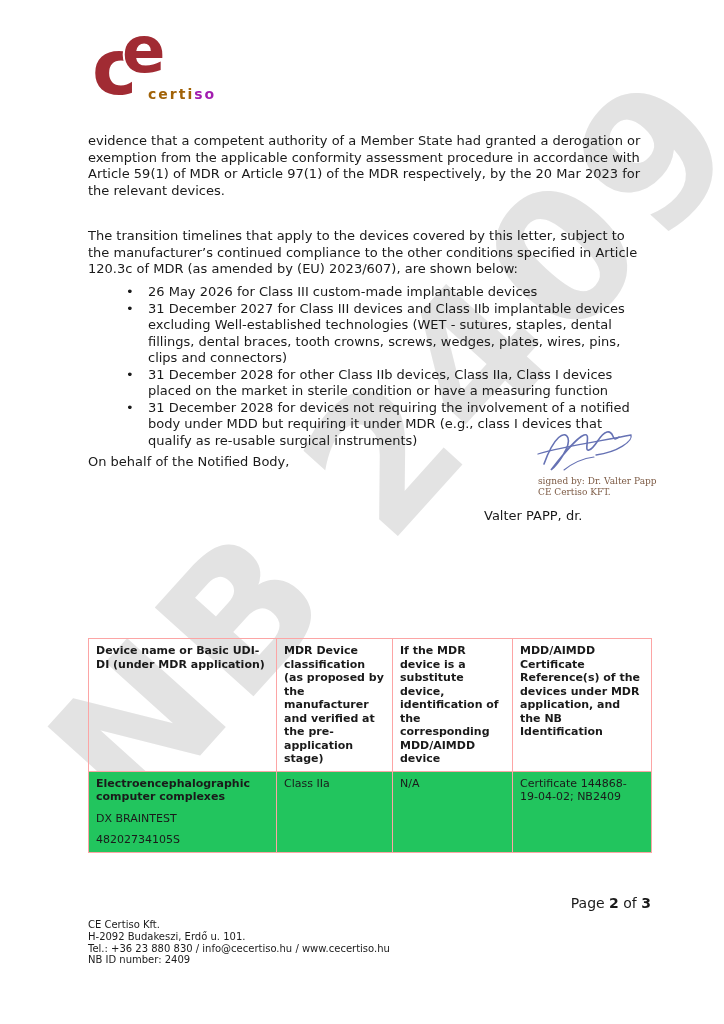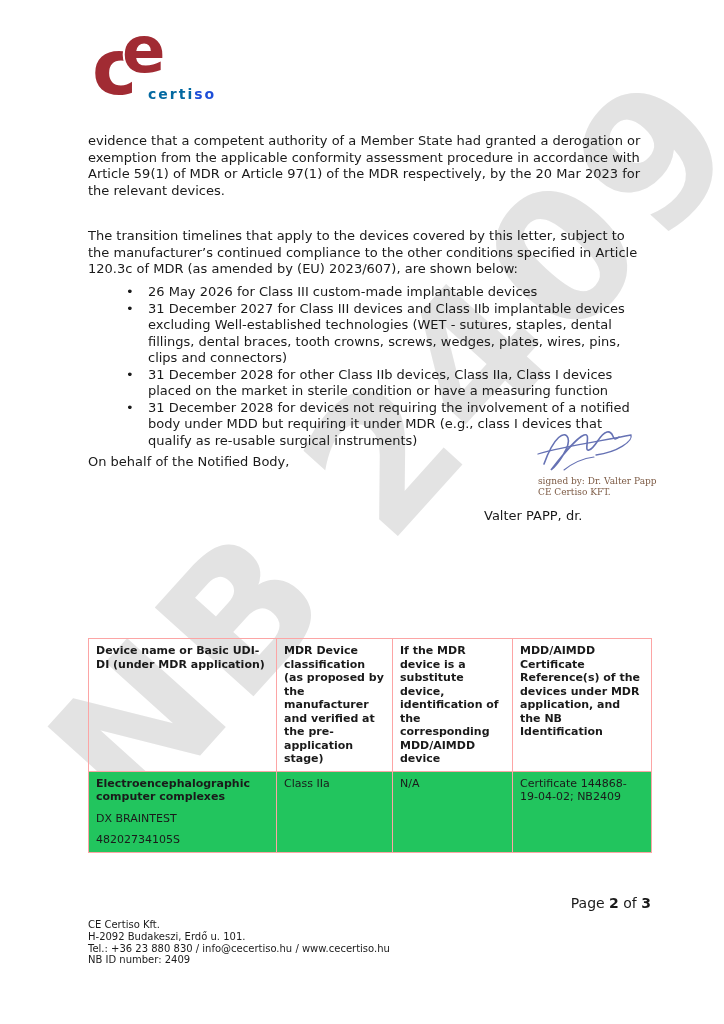--- a/index.html
+++ b/index.html
@@ -13,22 +13,22 @@
     position:absolute;left:395px;top:445px;z-index:0;
     transform:translate(-50%,-50%) rotate(-48deg);
     font-size:182px;font-weight:bold;letter-spacing:8px;
     color:#e3e3e3;white-space:nowrap;user-select:none;
   }
   
   .logo{position:absolute;left:92px;top:34px;width:160px;height:80px;}
   .logo .glyph-c{position:absolute;left:0;top:-4px;font-size:76px;font-weight:bold;color:#a12b33;line-height:1;}
   .logo .glyph-e{position:absolute;left:30px;top:-16px;font-size:64px;font-weight:bold;color:#a12b33;line-height:1;text-shadow:-2px 0 0 #fff;}
   .logo .word{position:absolute;left:56px;top:52px;font-size:14px;font-weight:bold;letter-spacing:2px;}
-  .logo .word .gray{color:#0369a1;}
-  .logo .word .red{color:#1d4ed8;}
+  .logo .word .gray{color:#a16207;}
+  .logo .word .red{color:#a21caf;}
   
   .para{position:absolute;left:88px;width:556px;font-size:13px;line-height:16.5px;}
   .p1{top:133px;}
   .p2{top:228px;}
   ul.bullets{position:absolute;left:88px;top:284px;width:552px;margin:0;padding:0;list-style:none;font-size:13px;line-height:16.5px;}
   ul.bullets li{position:relative;padding-left:60px;}
   ul.bullets li::before{content:"\2022";position:absolute;left:38px;}
   .on-behalf{position:absolute;left:88px;top:454px;font-size:13px;}
   
   .sig-img{position:absolute;left:534px;top:424px;}

